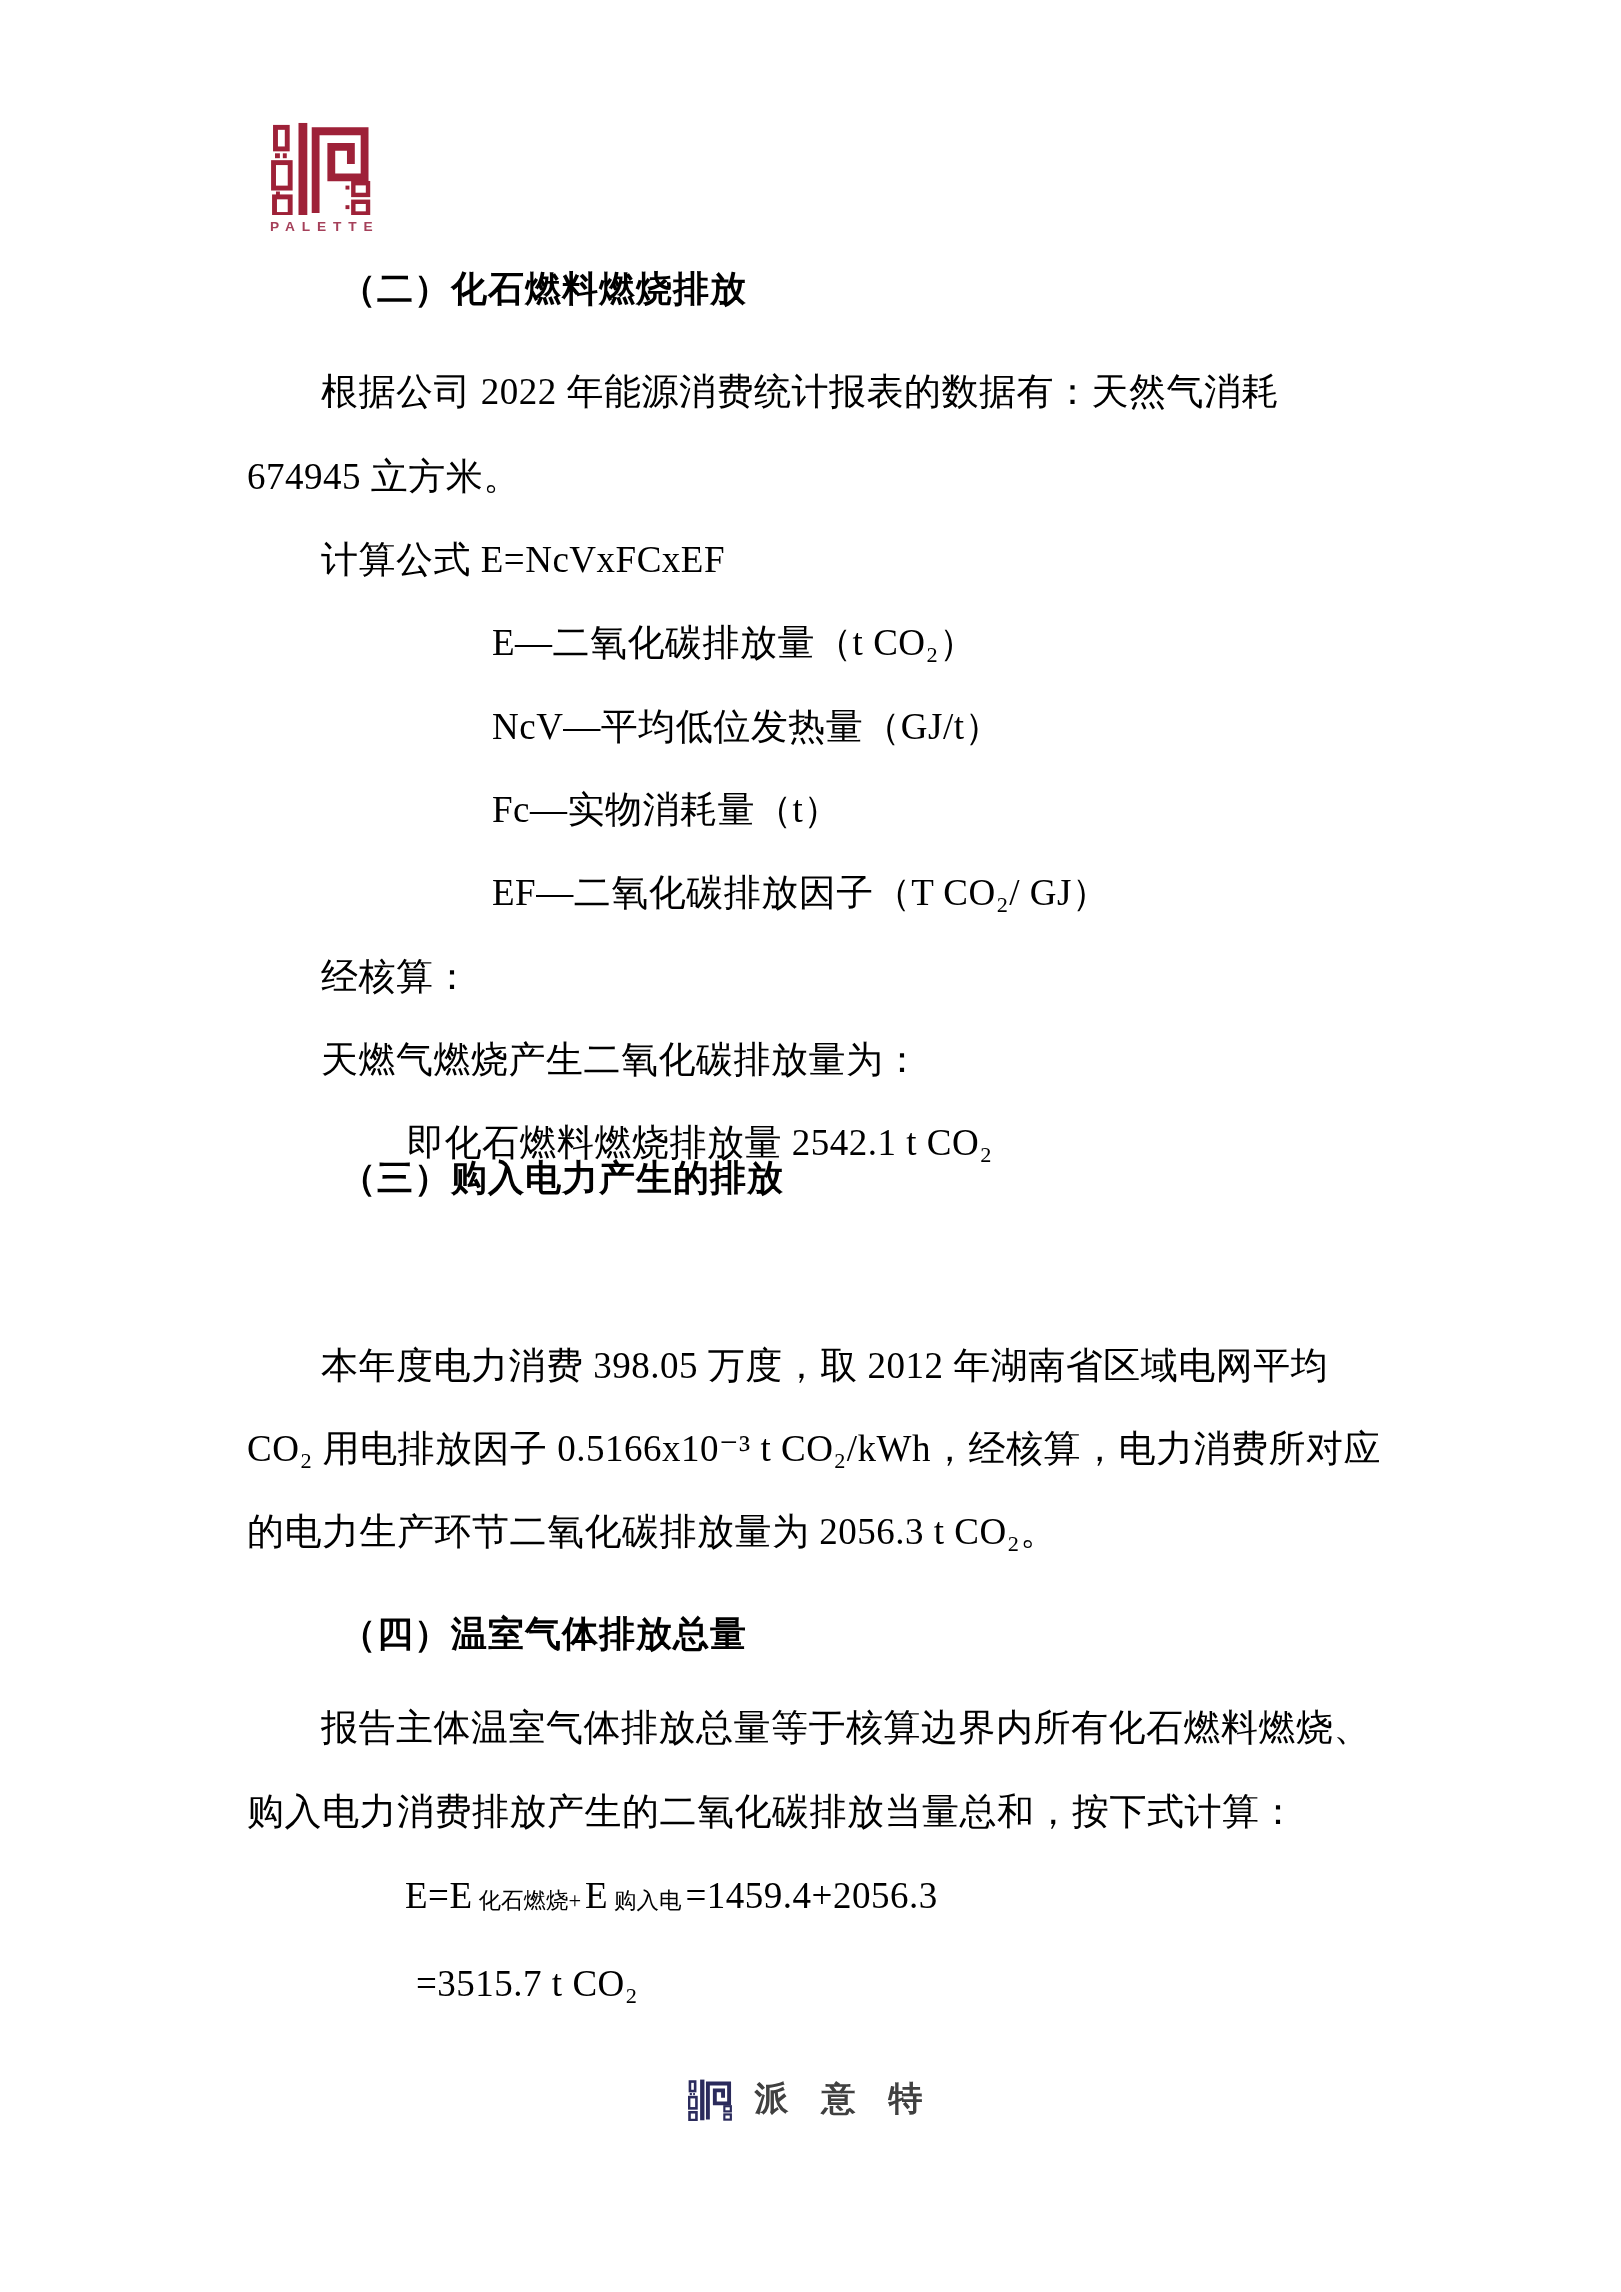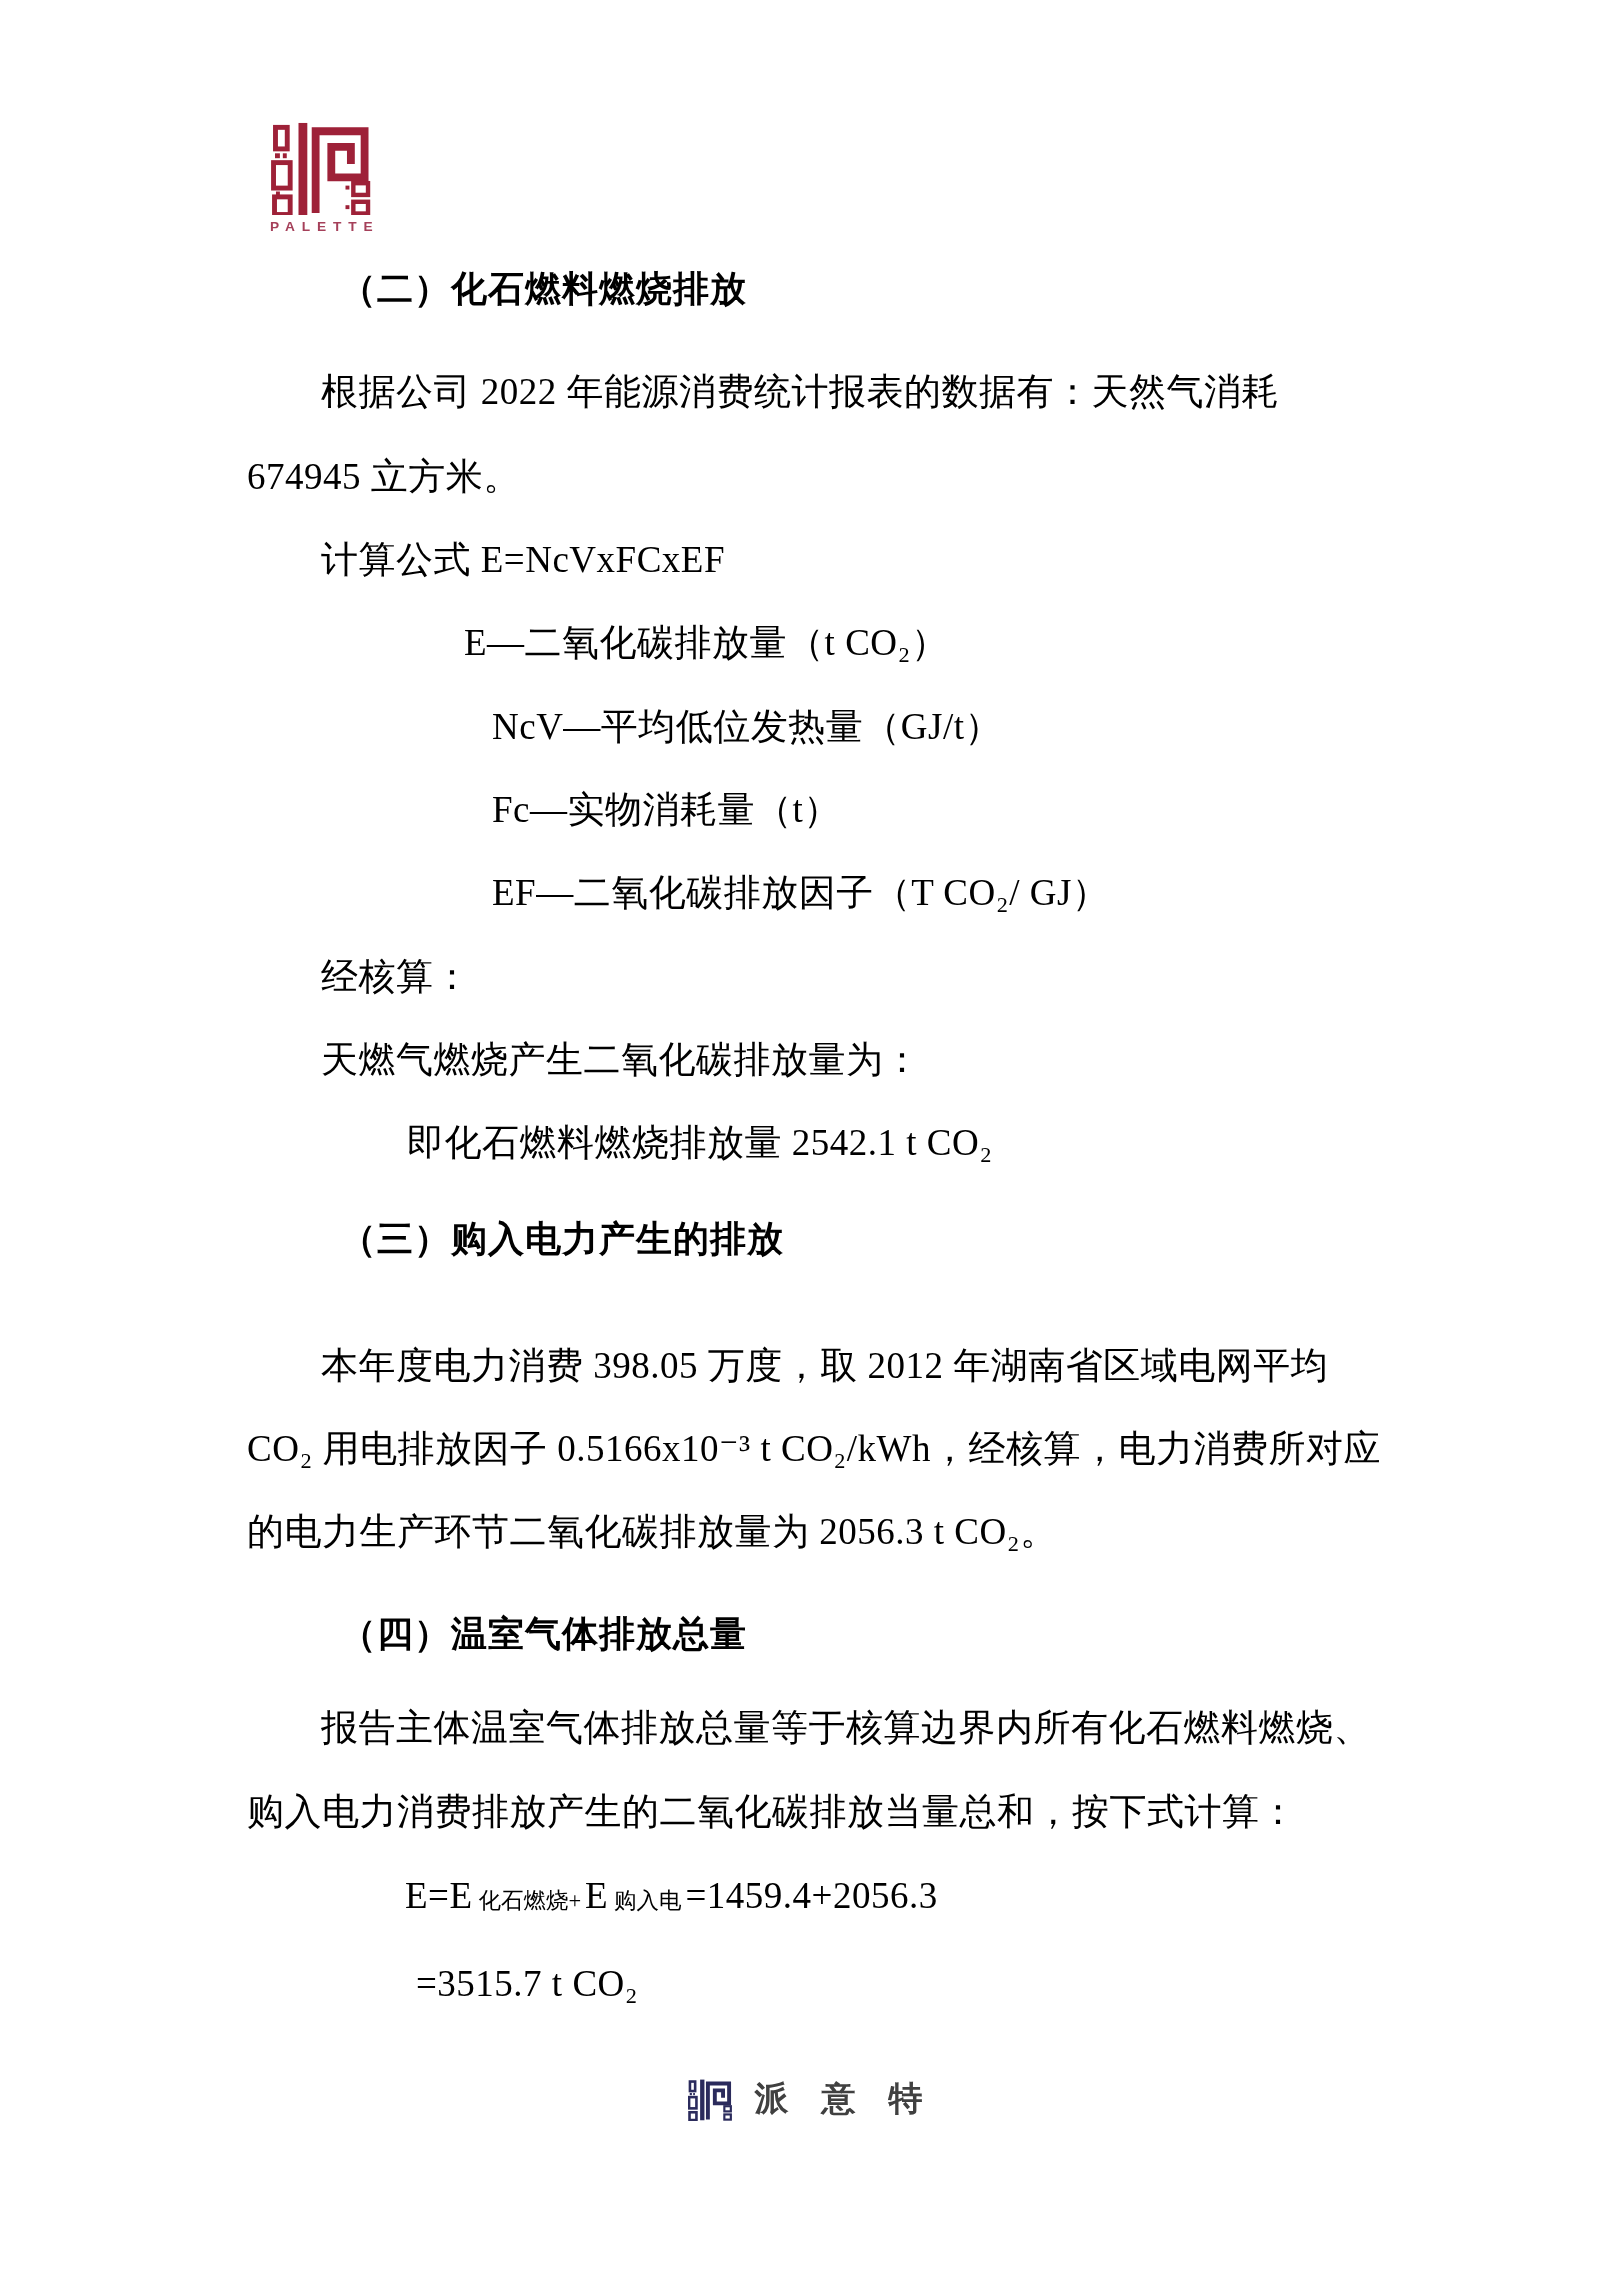--- a/index.html
+++ b/index.html
@@ -94,30 +94,30 @@
     </svg>
     <div class="wordmark">PALETTE</div>
   </div>
 
   <div class="line heading" style="top:267px;left:340px;">（二）化石燃料燃烧排放</div>
 
   <div class="line" style="top:370px;left:321px;">根据公司 2022 年能源消费统计报表的数据有：天然气消耗</div>
   <div class="line" style="top:455px;left:247px;">674945 立方米。</div>
   <div class="line" style="top:538px;left:321px;">计算公式 E=NcVxFCxEF</div>
 
-  <div class="line" style="top:621px;left:464px;">E—二氧化碳排放量（t CO₂）</div>
+  <div class="line" style="top:621px;left:492px;">E—二氧化碳排放量（t CO₂）</div>
   <div class="line" style="top:705px;left:492px;">NcV—平均低位发热量（GJ/t）</div>
   <div class="line" style="top:788px;left:492px;">Fc—实物消耗量（t）</div>
   <div class="line" style="top:871px;left:492px;">EF—二氧化碳排放因子（T CO₂/ GJ）</div>
 
   <div class="line" style="top:955px;left:321px;">经核算：</div>
   <div class="line" style="top:1038px;left:321px;">天燃气燃烧产生二氧化碳排放量为：</div>
   <div class="line" style="top:1121px;left:407px;">即化石燃料燃烧排放量 2542.1 t CO₂</div>
 
-  <div class="line heading" style="top:1217px;left:340px;">（三）购入电力产生的排放</div>
+  <div class="line heading" style="top:1156px;left:340px;">（三）购入电力产生的排放</div>
 
   <div class="line" style="top:1344px;left:321px;">本年度电力消费 398.05 万度，取 2012 年湖南省区域电网平均</div>
   <div class="line" style="top:1427px;left:247px;">CO₂ 用电排放因子 0.5166x10⁻³ t CO₂/kWh，经核算，电力消费所对应</div>
   <div class="line" style="top:1510px;left:247px;">的电力生产环节二氧化碳排放量为 2056.3 t CO₂。</div>
 
   <div class="line heading" style="top:1612px;left:340px;">（四）温室气体排放总量</div>
 
   <div class="line" style="top:1706px;left:321px;">报告主体温室气体排放总量等于核算边界内所有化石燃料燃烧、</div>
   <div class="line" style="top:1790px;left:247px;">购入电力消费排放产生的二氧化碳排放当量总和，按下式计算：</div>
 

